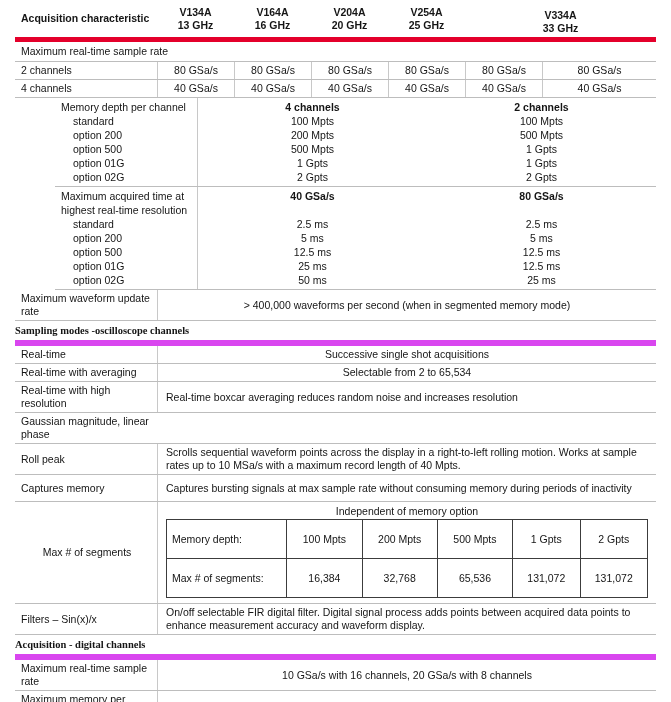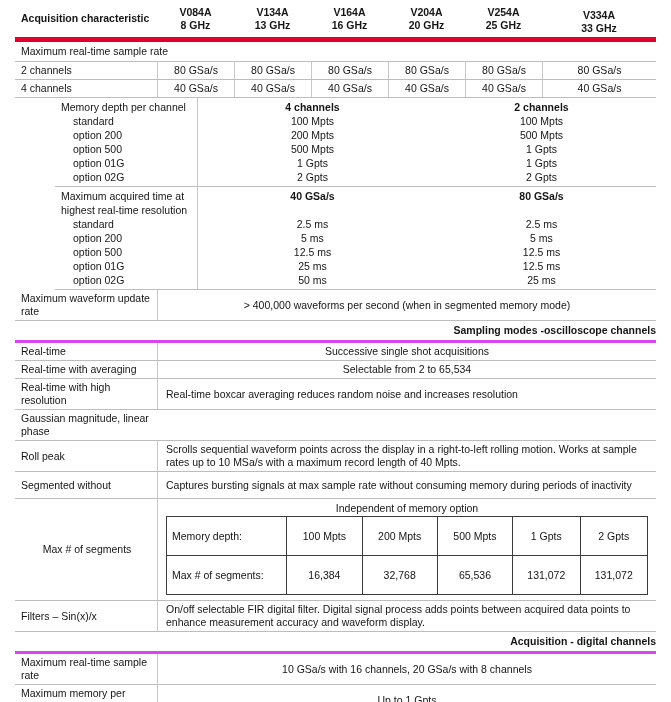--- a/index.html
+++ b/index.html
@@ -32,45 +32,41 @@
           padding:2px 0; line-height:13px; }
   .cell.last { width:auto; flex:1; }
   .chrow { min-height:17px; }
   
   .blk .lbl { line-height:14px; padding-top:2px; padding-bottom:2px; }
   .halves { display:flex; flex-direction:row; align-items:stretch; padding:2px 0; }
   .half { flex:1; text-align:center; line-height:14px; }
   .ind { padding-left:12px; }
   .sp { height:14px; }
   
-  .sect { text-align:right; font-weight:bold; padding:3px 0;
-          border-bottom:3px solid #d946ef; line-height:13px; }
+  .sect { text-align:left; font-weight:bold; padding:3px 0;
+          border-bottom:6px solid #d946ef; line-height:13px;font-family:Liberation Serif, serif; }
   .digital .row { min-height:28px; }
   
   .segnote { text-align:center; line-height:14px; }
   table.seg { border-collapse:collapse; width:100%; margin:1px 0 3px 0; }
   table.seg td { border:1px solid #3c3c3c; text-align:center; padding:12px 3px; line-height:14px; }
   table.seg td.first { text-align:left; width:25%; padding-left:5px; }
   .minh16 { min-height:16px; }
   .minh27 { min-height:27px; }
   .minh28 { min-height:28px; }
   .minh31 { min-height:31px; }
 </style>
 </head>
 <body>
 
 <div class="wrap">
 
   <div class="hdr">
     <div class="lbl">Acquisition characteristic</div>
     <div class="hcol">
-      <div>V084A</div>
-      <div>8 GHz</div>
-    </div>
-    <div class="hcol">
       <div>V134A</div>
       <div>13 GHz</div>
     </div>
     <div class="hcol">
       <div>V164A</div>
       <div>16 GHz</div>
     </div>
     <div class="hcol">
       <div>V204A</div>
       <div>20 GHz</div>
@@ -194,21 +190,21 @@
     <div class="val">Real-time boxcar averaging reduces random noise and increases resolution</div>
   </div>
   <div class="row minh28">
     <div class="lbl">Gaussian magnitude, linear phase</div>
   </div>
   <div class="row minh31">
     <div class="lbl">Roll peak</div>
     <div class="val">Scrolls sequential waveform points across the display in a right-to-left rolling motion. Works at sample rates up to 10 MSa/s with a maximum record length of 40 Mpts.</div>
   </div>
   <div class="row minh27">
-    <div class="lbl">Segmented without</div>
+    <div class="lbl">Captures memory</div>
     <div class="val">Captures bursting signals at max sample rate without consuming memory during periods of inactivity</div>
   </div>
 
   <div class="row">
     <div class="lbl center">Max # of segments</div>
     <div class="val col">
       <div class="segnote">Independent of memory option</div>
       <table class="seg">
         <tbody>
             <tr>

